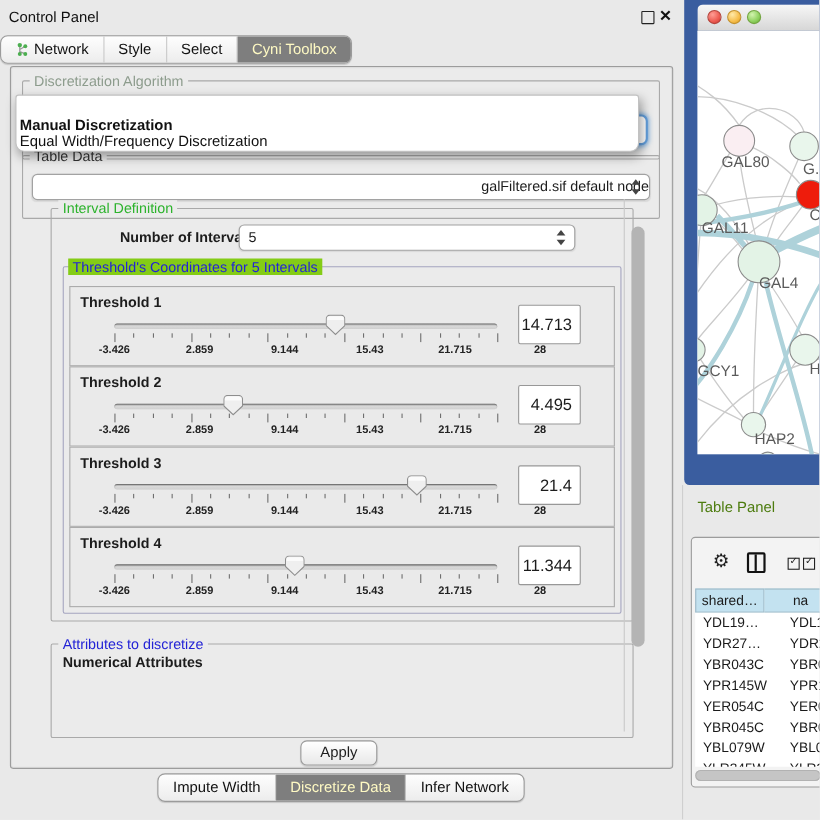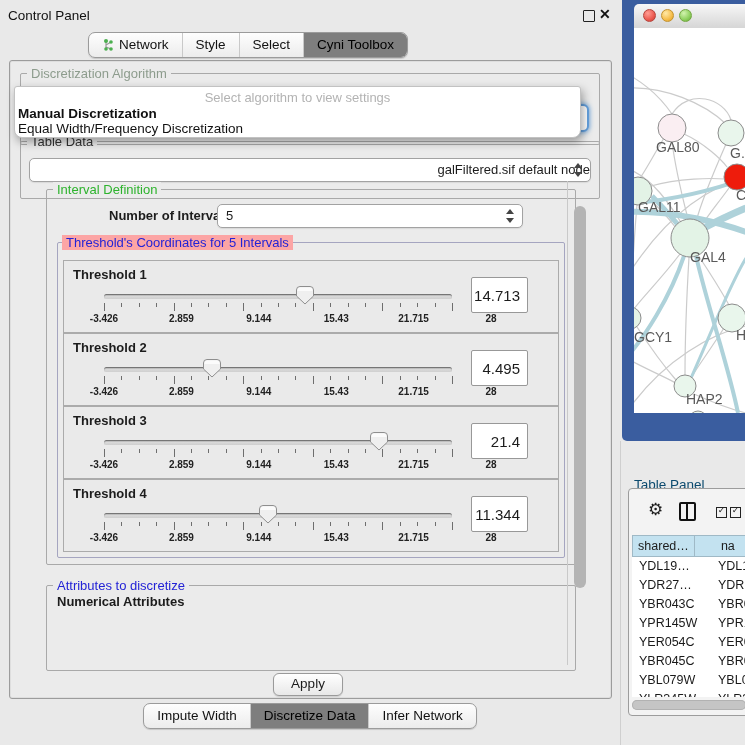--- a/index.html
+++ b/index.html
@@ -5,28 +5,28 @@
   html,body{margin:0;padding:0;}
   body{width:745px;height:745px;position:relative;overflow:hidden;background:#e9e9e9;
        font-family:"Liberation Sans",sans-serif;color:#1c1c1c;}
   
   .titlebar{position:absolute;left:0;top:0;width:620px;height:30px;}
   .titlebar .title{position:absolute;left:8px;top:8px;font-size:13.5px;color:#111;}
   .win-float{position:absolute;left:583px;top:10px;width:10px;height:10px;border:1.7px solid #222;border-radius:1px;}
   .win-close{position:absolute;left:599px;top:6px;font-size:14px;font-weight:bold;color:#111;}
   
   .tabbar{position:absolute;left:0;width:620px;height:26px;display:flex;}
-  .tabbar.top{top:32px;padding-left:88px;}
+  .tabbar.top{top:32px;}
   .tabbar.bottom{top:703px;justify-content:center;}
   .tabgroup{display:inline-flex;height:24px;border:1px solid #9b9b9b;border-radius:7px;overflow:hidden;
             background:linear-gradient(#fefefe,#ececec);box-shadow:0 1px 1px rgba(0,0,0,.15);}
   .tab{display:flex;align-items:center;gap:5px;padding:0 13px;font-size:13.5px;line-height:24px;color:#111;
        border-right:1px solid #c9c9c9;white-space:nowrap;}
   .tab:last-child{border-right:none;}
-  .tab.selected{background:#7e7e7e;color:#000000;align-items:flex-end;}
+  .tab.selected{background:#7e7e7e;color:#fef9c3;align-items:flex-end;}
   
   .main-panel{position:absolute;left:9px;top:60px;width:601px;height:637px;border:1px solid #9c9c9c;
               border-radius:3px;background:#ebebeb;box-shadow:inset 0 0 0 1px #dedede;}
   .groupbox{position:absolute;border:1px solid #a9a9a9;border-radius:2px;}
   .groupbox>.gb-title{position:absolute;left:6px;top:-8px;background:#ebebeb;padding:0 4px;font-size:13px;}
   .gb-green{color:#2db32d;}
   .gb-blue{color:#2323d6;}
   .gb-dark{color:#333;}
   .gb-faded{color:#8d9c8d;}
   
@@ -45,21 +45,21 @@
   .combo .arrows{position:absolute;right:7px;top:3px;width:9px;height:16px;}
   .combo .arrows span{position:absolute;left:0;width:0;height:0;border-left:4.5px solid transparent;border-right:4.5px solid transparent;}
   .combo .arrows .up{top:1px;border-bottom:5px solid #444;}
   .combo .arrows .dn{bottom:1px;border-top:5px solid #444;}
   
   .tabledata-group{left:10px;top:80px;width:578px;height:56px;text-align:right;}
   
   .interval-group{left:36px;top:128px;width:528px;height:374px;}
   .noi-label{position:absolute;left:62px;top:18px;font-size:13px;font-weight:bold;}
   .thr-group{position:absolute;left:10px;top:52px;width:506px;height:314px;border:1px solid #a5a5c0;border-radius:2px;}
-  .thr-group>.gb-title{position:absolute;left:4px;top:-8px;background:#fca5a5;padding:0 4px;font-size:13px;}
+  .thr-group>.gb-title{position:absolute;left:4px;top:-8px;background:#84cc16;padding:0 4px;font-size:13px;}
   .thr-panel{position:absolute;left:5px;width:494px;height:71px;border:1px solid #ababab;background:#eaeaea;}
   .thr-label{position:absolute;left:9px;top:6px;font-size:13px;font-weight:bold;}
   .slider{position:absolute;left:40px;top:24px;width:348px;height:44px;}
   .track{position:absolute;left:0;top:9px;width:348px;height:5px;border-radius:3px;
          background:linear-gradient(#9f9f9f,#d9d9d9 45%,#cfcfcf);box-shadow:inset 0 1px 1px rgba(0,0,0,.35);}
   .thumb{position:absolute;top:1px;width:18px;height:19px;}
   .ticks{position:absolute;left:0;top:18px;width:348px;height:9px;}
   .ticks i{position:absolute;top:0;width:1px;background:#6e6e6e;}
   .tick-labels{position:absolute;left:0;top:28px;width:387px;height:12px;}
   .tick-labels span{position:absolute;transform:translateX(-50%);font-size:10px;font-weight:bold;color:#222;white-space:nowrap;}
@@ -82,21 +82,21 @@
   .net-window{position:absolute;left:622px;top:0;width:123px;height:441px;background:#3a5d9f;border-radius:0 0 0 5px;}
   .net-titlebar{position:absolute;left:12px;top:4px;width:111px;height:24px;background:linear-gradient(#f7f7f7,#d6d6d6);
                 border-bottom:1px solid #9a9a9a;border-radius:5px 0 0 0;}
   .light{position:absolute;top:5px;width:13px;height:13px;border-radius:50%;}
   .light.red{left:9px;background:radial-gradient(circle at 35% 30%,#ff9d94,#ec5a50 60%,#c63a31);border:1px solid #b5443c;box-sizing:border-box;}
   .light.yellow{left:27px;background:radial-gradient(circle at 35% 30%,#ffe9a8,#f6bd4a 60%,#d99a23);border:1px solid #c3922f;box-sizing:border-box;}
   .light.green{left:45px;background:radial-gradient(circle at 35% 30%,#d2f3ae,#8ed05e 60%,#64a834);border:1px solid #74a643;box-sizing:border-box;}
   .net-canvas{position:absolute;left:12px;top:28px;width:111px;height:385px;background:#fff;overflow:hidden;}
   
   .table-col{position:absolute;left:620px;top:441px;width:125px;height:304px;background:#e9e9e9;border-left:1px solid #cfcfcf;box-sizing:border-box;}
-  .table-col .tp-title{position:absolute;left:13px;top:36px;font-size:13.5px;color:#0c4a6e;}
+  .table-col .tp-title{position:absolute;left:13px;top:12px;font-size:13.5px;color:#4d7c0f;}
   .table-box{position:absolute;left:7px;top:47px;width:126px;height:226px;border:1px solid #9c9c9c;border-radius:4px;
              background:#f3f3f3;overflow:hidden;}
   .tb-toolbar{position:absolute;left:0;top:0;right:0;height:40px;}
   .gear-icon{position:absolute;left:19px;top:12px;font-size:17px;line-height:17px;color:#1f1f1f;}
   .split-icon{position:absolute;left:50px;top:13px;width:13px;height:15px;border:2px solid #111;border-radius:2px;}
   .split-icon::after{content:"";position:absolute;left:5px;top:0;width:2px;height:15px;background:#111;}
   .cb-icon{position:absolute;top:18px;width:9px;height:9px;border:1.5px solid #222;font-size:9px;line-height:9px;text-align:center;color:#222;}
   .cb-icon::after{content:"✓";position:relative;top:-2px;}
   .tb-header{position:absolute;left:3px;top:46px;right:0;height:22px;display:flex;}
   .tb-header .hc{background:#c3e2f0;border:1px solid #9fb9c6;font-size:12.5px;line-height:20px;text-align:center;box-sizing:border-box;}
@@ -153,21 +153,20 @@
     <div class="combo" style="left:8px;top:16px;right:8px;">
       <span>galFiltered.sif default node</span>
       <span class="arrows">
           <span class="up"></span>
           <span class="dn"></span>
         </span>
     </div>
   </div>
 
   <div class="popup">
-    <div class="prompt">Select algorithm to view settings</div>
     <div class="opt b" style="top:19px;">Manual Discretization</div>
     <div class="opt" style="top:34px;">Equal Width/Frequency Discretization</div>
   </div>
 
   <div class="groupbox interval-group">
     <span class="gb-title gb-green">Interval Definition</span>
     <span class="noi-label">Number of Intervals</span>
     <div class="combo" style="left:170px;top:14px;width:296px;">
       <span>5</span>
       <span class="arrows">

